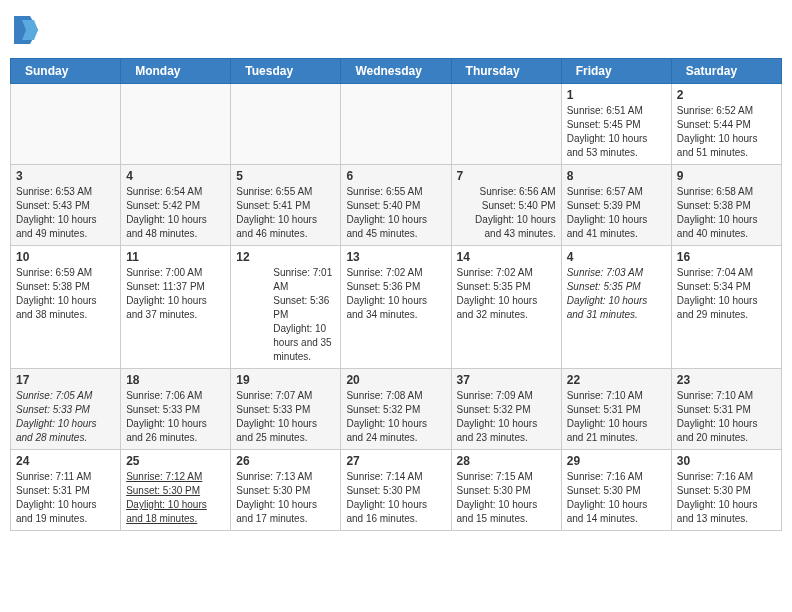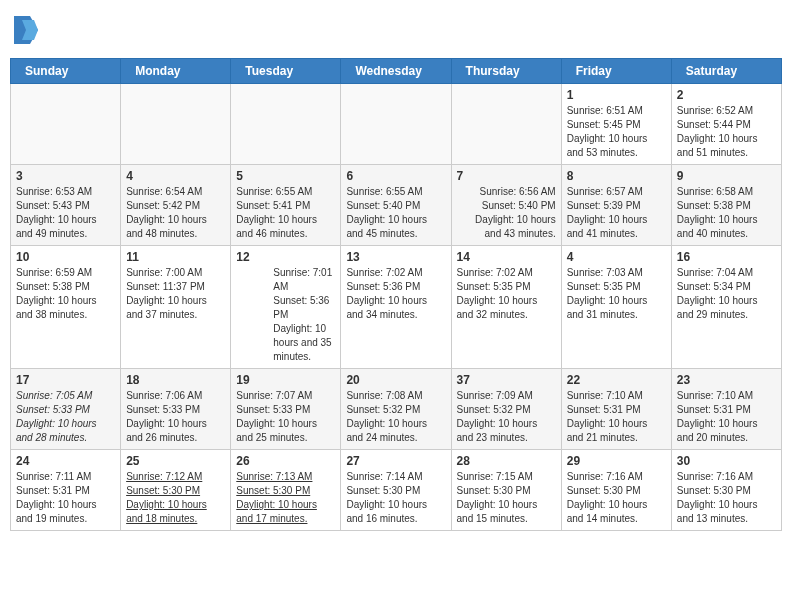--- a/index.html
+++ b/index.html
@@ -219,21 +219,21 @@
 Daylight: 10 hours and 34 minutes.</div>
         </td>
         <td>
           <span class="day-num">14</span>
           <div class="day-info" style="white-space: pre-line;">Sunrise: 7:02 AM
 Sunset: 5:35 PM
 Daylight: 10 hours and 32 minutes.</div>
         </td>
         <td>
           <span class="day-num">4</span>
-          <div class="day-info" style="white-space: pre-line;">Sunrise: 7:03 AM
+          <div class="day-info" style="white-space: pre-line; font-style: italic;">Sunrise: 7:03 AM
 Sunset: 5:35 PM
 Daylight: 10 hours and 31 minutes.</div>
         </td>
         <td>
           <span class="day-num">16</span>
           <div class="day-info" style="white-space: pre-line;">Sunrise: 7:04 AM
 Sunset: 5:34 PM
 Daylight: 10 hours and 29 minutes.</div>
         </td>
       </tr>
@@ -289,21 +289,21 @@
 Daylight: 10 hours and 19 minutes.</div>
         </td>
         <td>
           <span class="day-num">25</span>
           <div class="day-info" style="white-space: pre-line; text-decoration: underline;">Sunrise: 7:12 AM
 Sunset: 5:30 PM
 Daylight: 10 hours and 18 minutes.</div>
         </td>
         <td>
           <span class="day-num">26</span>
-          <div class="day-info" style="white-space: pre-line; text-decoration: underline;">Sunrise: 7:13 AM
+          <div class="day-info" style="white-space: pre-line;">Sunrise: 7:13 AM
 Sunset: 5:30 PM
 Daylight: 10 hours and 17 minutes.</div>
         </td>
         <td>
           <span class="day-num">27</span>
           <div class="day-info" style="white-space: pre-line;">Sunrise: 7:14 AM
 Sunset: 5:30 PM
 Daylight: 10 hours and 16 minutes.</div>
         </td>
         <td>

